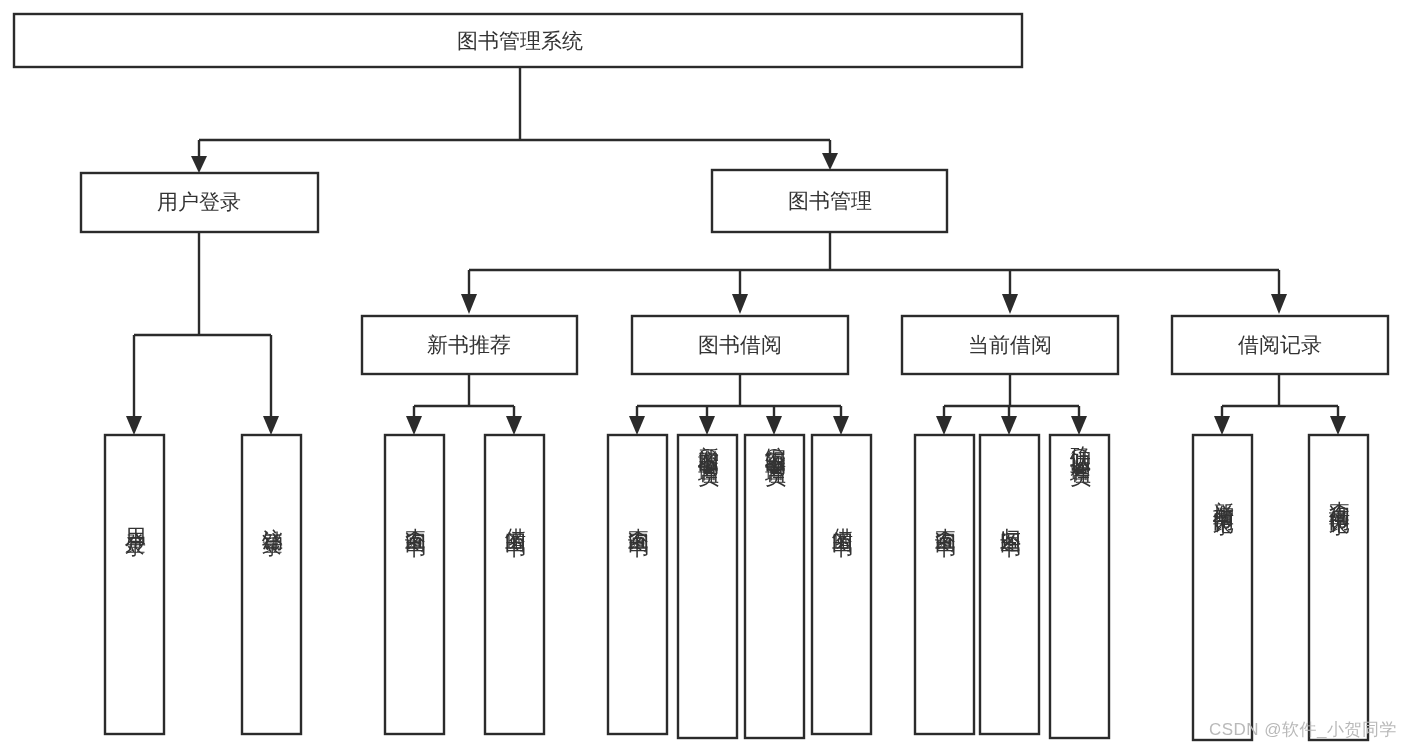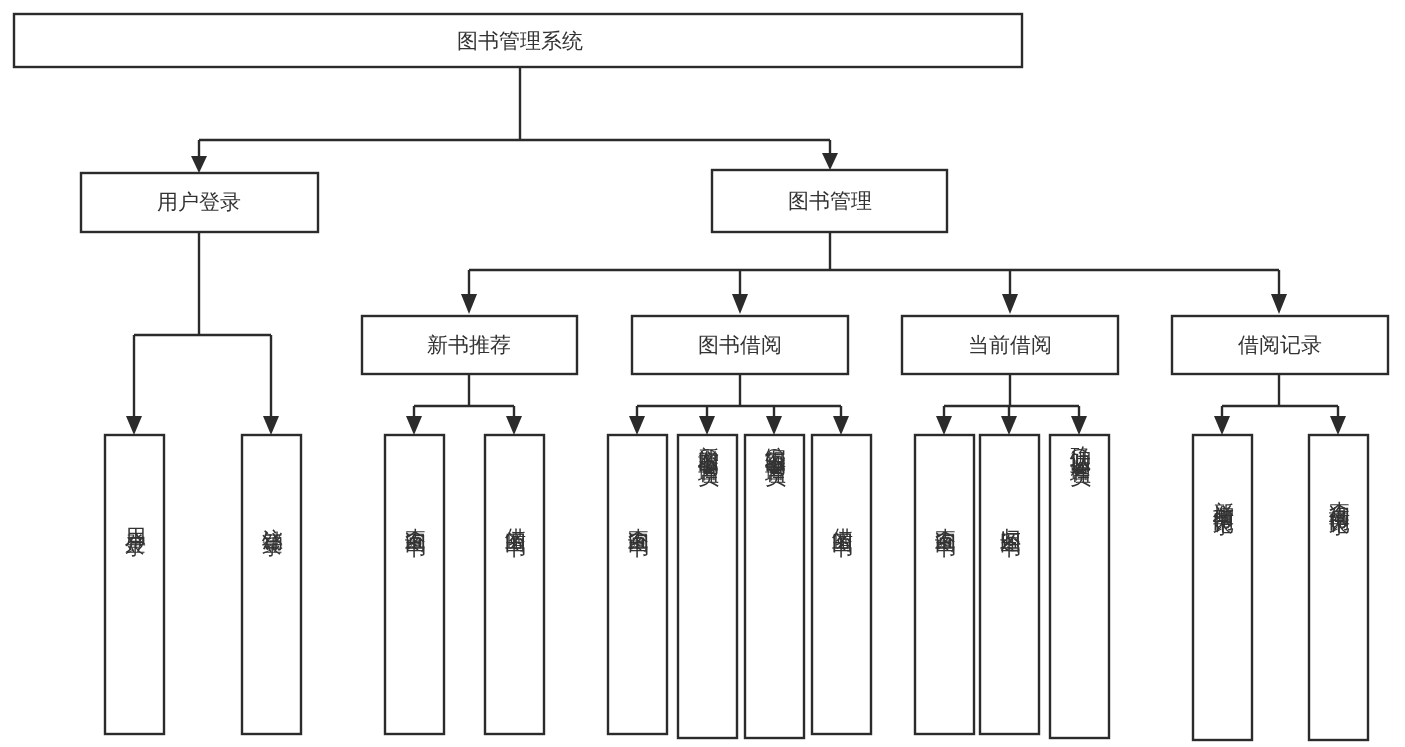--- a/index.html
+++ b/index.html
@@ -240,14 +240,15 @@
       <rect class="node-rect" x="1193" y="435" width="59" height="305"></rect>
       <text class="node-label-v" x="1224" y="493">新增借阅记录</text>
     </g>
     <g>
       <rect class="node-rect" x="1309" y="435" width="59" height="305"></rect>
       <text class="node-label-v" x="1340" y="493">查询借阅记录</text>
     </g>
 
   </svg>
 
+  <div class="watermark">CSDN @软件_小贺同学</div>
 
 </div>
 
 </body></html>

